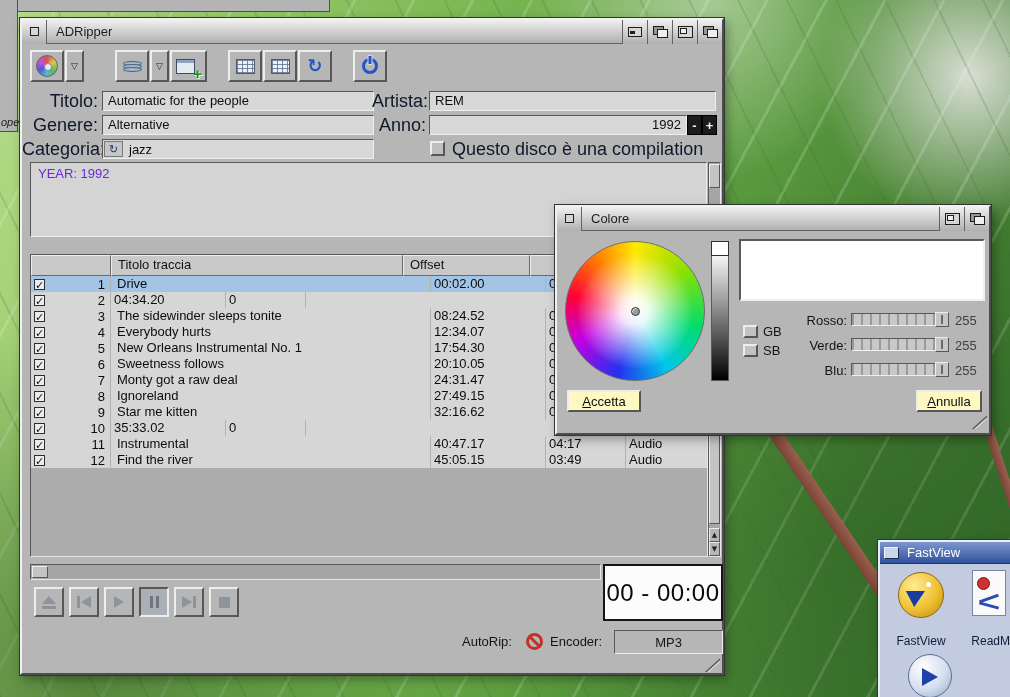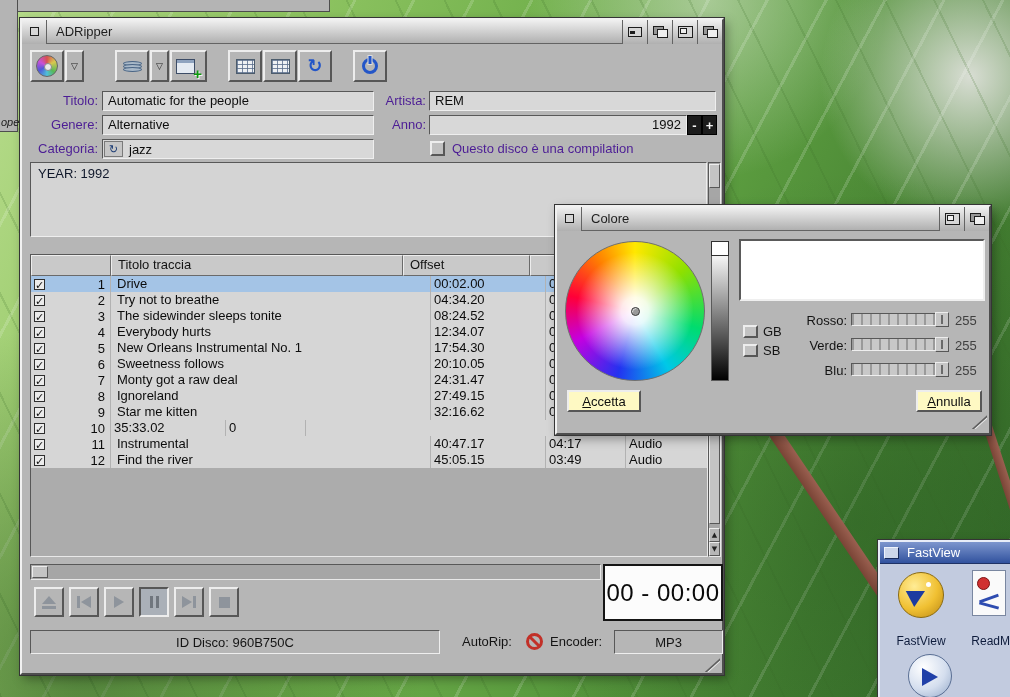--- a/index.html
+++ b/index.html
@@ -55,30 +55,30 @@
   .icon-discs i{display:block;width:19px;height:5px;border-radius:50%;background:#a8b8c8;border:1px solid #4a6585;margin-top:-2px}
   .icon-discs i:first-child{margin-top:0}
   .icon-new{position:relative;width:19px;height:15px;border:1px solid #3c4c66;background:#e4eaf2;margin-right:6px}
   .icon-new::before{content:"";position:absolute;left:0;top:0;width:100%;height:3px;background:#8fa3bf}
   .icon-new::after{content:"+";position:absolute;right:-8px;bottom:-9px;color:#0c9a0c;font-size:15px;font-weight:bold;text-shadow:1px 1px 0 #f4f4f4}
   .icon-grid{width:19px;height:15px;border:1px solid #4c5c6c;background-color:#eef1f4;background-image:linear-gradient(to right,rgba(90,110,140,.8) 1px,transparent 1px),linear-gradient(to bottom,rgba(90,110,140,.8) 1px,transparent 1px);background-size:5px 4px}
   .icon-refresh{font-family:"DejaVu Sans",sans-serif;font-size:18px;line-height:1;color:#2456c8;font-weight:bold}
   .icon-power{position:relative;width:16px;height:16px;border-radius:50%;border:3px solid #2456c8}
   .icon-power::after{content:"";position:absolute;left:50%;top:-5px;transform:translateX(-50%);width:3px;height:8px;background:#2456c8;box-shadow:0 0 0 1px #dcdcdc}
 
-  .flabel{position:absolute;height:20px;line-height:20px;font-size:13px;color:#4c1d95;text-align:right;white-space:nowrap}
+  .flabel{position:absolute;height:20px;line-height:20px;font-size:18px;color:#0f172a;text-align:right;white-space:nowrap}
   .flabel.tl{text-align:left}
   .finput{position:absolute;height:20px;font-size:13px;line-height:16px;color:#0e0e0e;background:#d8d8d8;border:1px solid;border-color:#585858 #eee #eee #585858;padding:1px 5px;white-space:nowrap;overflow:hidden}
   .finput.num{text-align:right}
   .stepbtn{position:absolute;width:15px;height:20px;background:#1c1c1c;color:#f2f2f2;border:1px solid #000;font-size:13px;font-weight:bold;display:flex;align-items:center;justify-content:center;line-height:1}
   .cycle{position:absolute;height:20px;background:#d8d8d8;border:1px solid;border-color:#585858 #eee #eee #585858;display:flex;align-items:center}
   .cycle-ic{width:19px;height:16px;margin-left:1px;border:1px solid #7a7a7a;background:#c6c6c6;display:flex;align-items:center;justify-content:center;font-family:"DejaVu Sans",sans-serif;font-size:11px;color:#1c3c74}
   .cycle-txt{padding-left:6px;font-size:13px;color:#0e0e0e}
   .checkbox{position:absolute;width:15px;height:15px;background:#c0c0c0;border:2px solid;border-color:#ededed #575757 #575757 #ededed}
-  .notes{position:absolute;left:8px;top:142px;width:677px;height:75px;background:#d4d4d4;border:1px solid;border-color:#585858 #eee #eee #585858;padding:3px 7px;font-size:13px;color:#0f172a}
+  .notes{position:absolute;left:8px;top:142px;width:677px;height:75px;background:#d4d4d4;border:1px solid;border-color:#585858 #eee #eee #585858;padding:3px 7px;font-size:13px;color:#6d28d9}
   .tscroll{position:absolute;left:686px;top:142px;width:13px;height:75px;background:#a6a6a6;border:1px solid;border-color:#585858 #eee #eee #585858}
   .tthumb{position:absolute;left:0;top:1px;right:0;height:24px;background:#c4c4c4;border:1px solid;border-color:#ededed #575757 #575757 #ededed}
 
   .tracktable{position:absolute;left:8px;top:234px;width:678px;height:303px;background:#acacac;border:1px solid;border-color:#585858 #e8e8e8 #e8e8e8 #585858}
   .thead{display:flex;height:21px}
   .th{background:#c9c9c9;border:1px solid;border-color:#ededed #6a6a6a #6a6a6a #ededed;font-size:13px;line-height:18px;color:#141414;padding-left:6px;overflow:hidden;white-space:nowrap}
   .th-check{width:80px}.th-title{width:292px}.th-off{width:127px}.th-dur{width:80px}.th-type{width:81px}
   .trow{display:flex;height:16px;background:#d6d6d6;font-size:13px;line-height:15px;color:#0c0c0c}
   .trow.sel{background:#a4c4e6}
   .td{border-right:1px solid #b2b2b2;overflow:hidden;white-space:nowrap}
@@ -261,21 +261,20 @@
         <div class="td td-title">Drive</div>
         <div class="td td-off">00:02.00</div>
         <div class="td td-dur">0</div>
         <div class="td td-type"></div>
       </div>
       <div class="trow">
         <div class="td td-check">
             <span class="rcheck"></span>
             <span class="rnum">2</span>
           </div>
-        <div class="td td-title">Try not to breathe</div>
         <div class="td td-off">04:34.20</div>
         <div class="td td-dur">0</div>
         <div class="td td-type"></div>
       </div>
       <div class="trow">
         <div class="td td-check">
             <span class="rcheck"></span>
             <span class="rnum">3</span>
           </div>
         <div class="td td-title">The sidewinder sleeps tonite</div>
@@ -410,21 +409,20 @@
           <span class="pv">
             <span class="tri-r"></span>
             <span class="bar-v"></span>
           </span>
         </div>
       <div class="pbtn">
           <span class="sq"></span>
         </div>
     </div>
 
-    <div class="sbox" style="left:8px;width:410px">ID Disco: 960B750C</div>
     <span class="slabel" style="left:440px">AutoRip:</span>
     <span class="icon-no"></span>
     <span class="slabel" style="left:528px">Encoder:</span>
     <div class="sbox" style="left:592px;width:109px">MP3</div>
     <div class="rsz" style="left:683px;top:638px"></div>
   </div>
 
   <div class="window" id="win-col">
     <div class="titlebar">
       <div class="wgad wg-left">

